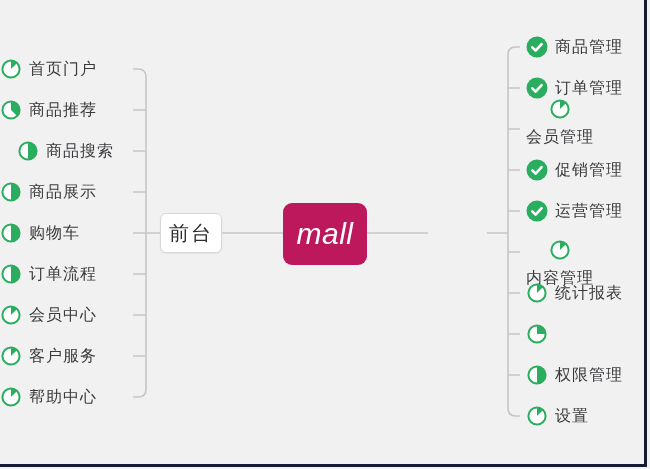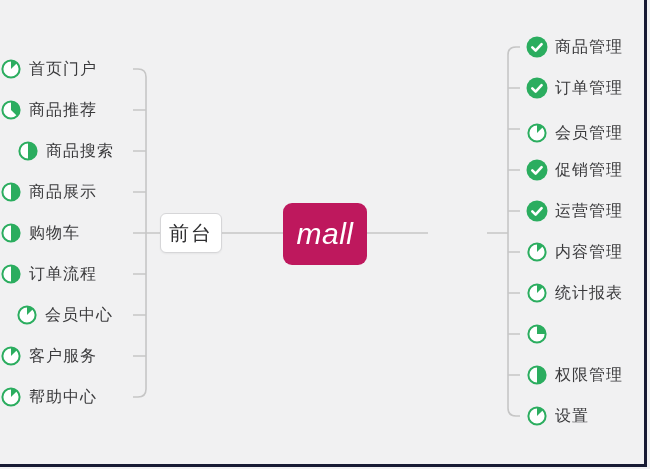--- a/index.html
+++ b/index.html
@@ -104,21 +104,21 @@
       </div>
       <div class="topic-row left" style="top: 261px;">
         <span class="icon-box">
           <svg width="22" height="22" viewBox="0 0 22 22">
     <circle cx="11" cy="11" r="8.6" fill="#fff" stroke="#2bad5f" stroke-width="2"></circle>
     <path d="M11,11 L11,2.4000000000000004 A8.6,8.6 0 0 1 11.00,19.60 Z" fill="#2bad5f"></path>
           </svg>
         </span>
         <span class="topic-label">订单流程</span>
       </div>
-      <div class="topic-row left" style="top: 302px; padding-left: 16px;">
+      <div class="topic-row left" style="top: 302px;">
         <span class="icon-box">
           <svg width="22" height="22" viewBox="0 0 22 22">
     <circle cx="11" cy="11" r="8.6" fill="#fff" stroke="#2bad5f" stroke-width="2"></circle>
     <path d="M11,11 L11,2.4000000000000004 A8.6,8.6 0 0 1 17.08,4.92 Z" fill="#2bad5f"></path>
           </svg>
         </span>
         <span class="topic-label">会员中心</span>
       </div>
       <div class="topic-row left" style="top: 343px;">
         <span class="icon-box">
@@ -151,21 +151,21 @@
       </div>
       <div class="topic-row right" style="top: 75px;">
         <span class="icon-box">
           <svg width="22" height="22" viewBox="0 0 22 22">
     <circle cx="11" cy="11" r="10.5" fill="#2bad5f"></circle>
     <path d="M6.3,11.4 L9.6,14.6 L15.6,8.2" fill="none" stroke="#fff" stroke-width="2.6" stroke-linecap="round" stroke-linejoin="round"></path>
           </svg>
         </span>
         <span class="topic-label">订单管理</span>
       </div>
-      <div class="topic-row right" style="top: 120px;">
+      <div class="topic-row right" style="top: 98px; flex-direction: column;">
         <span class="icon-box">
           <svg width="22" height="22" viewBox="0 0 22 22">
     <circle cx="11" cy="11" r="8.6" fill="#fff" stroke="#2bad5f" stroke-width="2"></circle>
     <path d="M11,11 L11,2.4000000000000004 A8.6,8.6 0 0 1 17.08,4.92 Z" fill="#2bad5f"></path>
           </svg>
         </span>
         <span class="topic-label">会员管理</span>
       </div>
       <div class="topic-row right" style="top: 157px;">
         <span class="icon-box">
@@ -178,21 +178,21 @@
       </div>
       <div class="topic-row right" style="top: 198px;">
         <span class="icon-box">
           <svg width="22" height="22" viewBox="0 0 22 22">
     <circle cx="11" cy="11" r="10.5" fill="#2bad5f"></circle>
     <path d="M6.3,11.4 L9.6,14.6 L15.6,8.2" fill="none" stroke="#fff" stroke-width="2.6" stroke-linecap="round" stroke-linejoin="round"></path>
           </svg>
         </span>
         <span class="topic-label">运营管理</span>
       </div>
-      <div class="topic-row right" style="top: 239px;">
+      <div class="topic-row right" style="top: 239px; flex-direction: column;">
         <span class="icon-box">
           <svg width="22" height="22" viewBox="0 0 22 22">
     <circle cx="11" cy="11" r="8.6" fill="#fff" stroke="#2bad5f" stroke-width="2"></circle>
     <path d="M11,11 L11,2.4000000000000004 A8.6,8.6 0 0 1 17.08,4.92 Z" fill="#2bad5f"></path>
           </svg>
         </span>
         <span class="topic-label">内容管理</span>
       </div>
       <div class="topic-row right" style="top: 280px;">
         <span class="icon-box">

